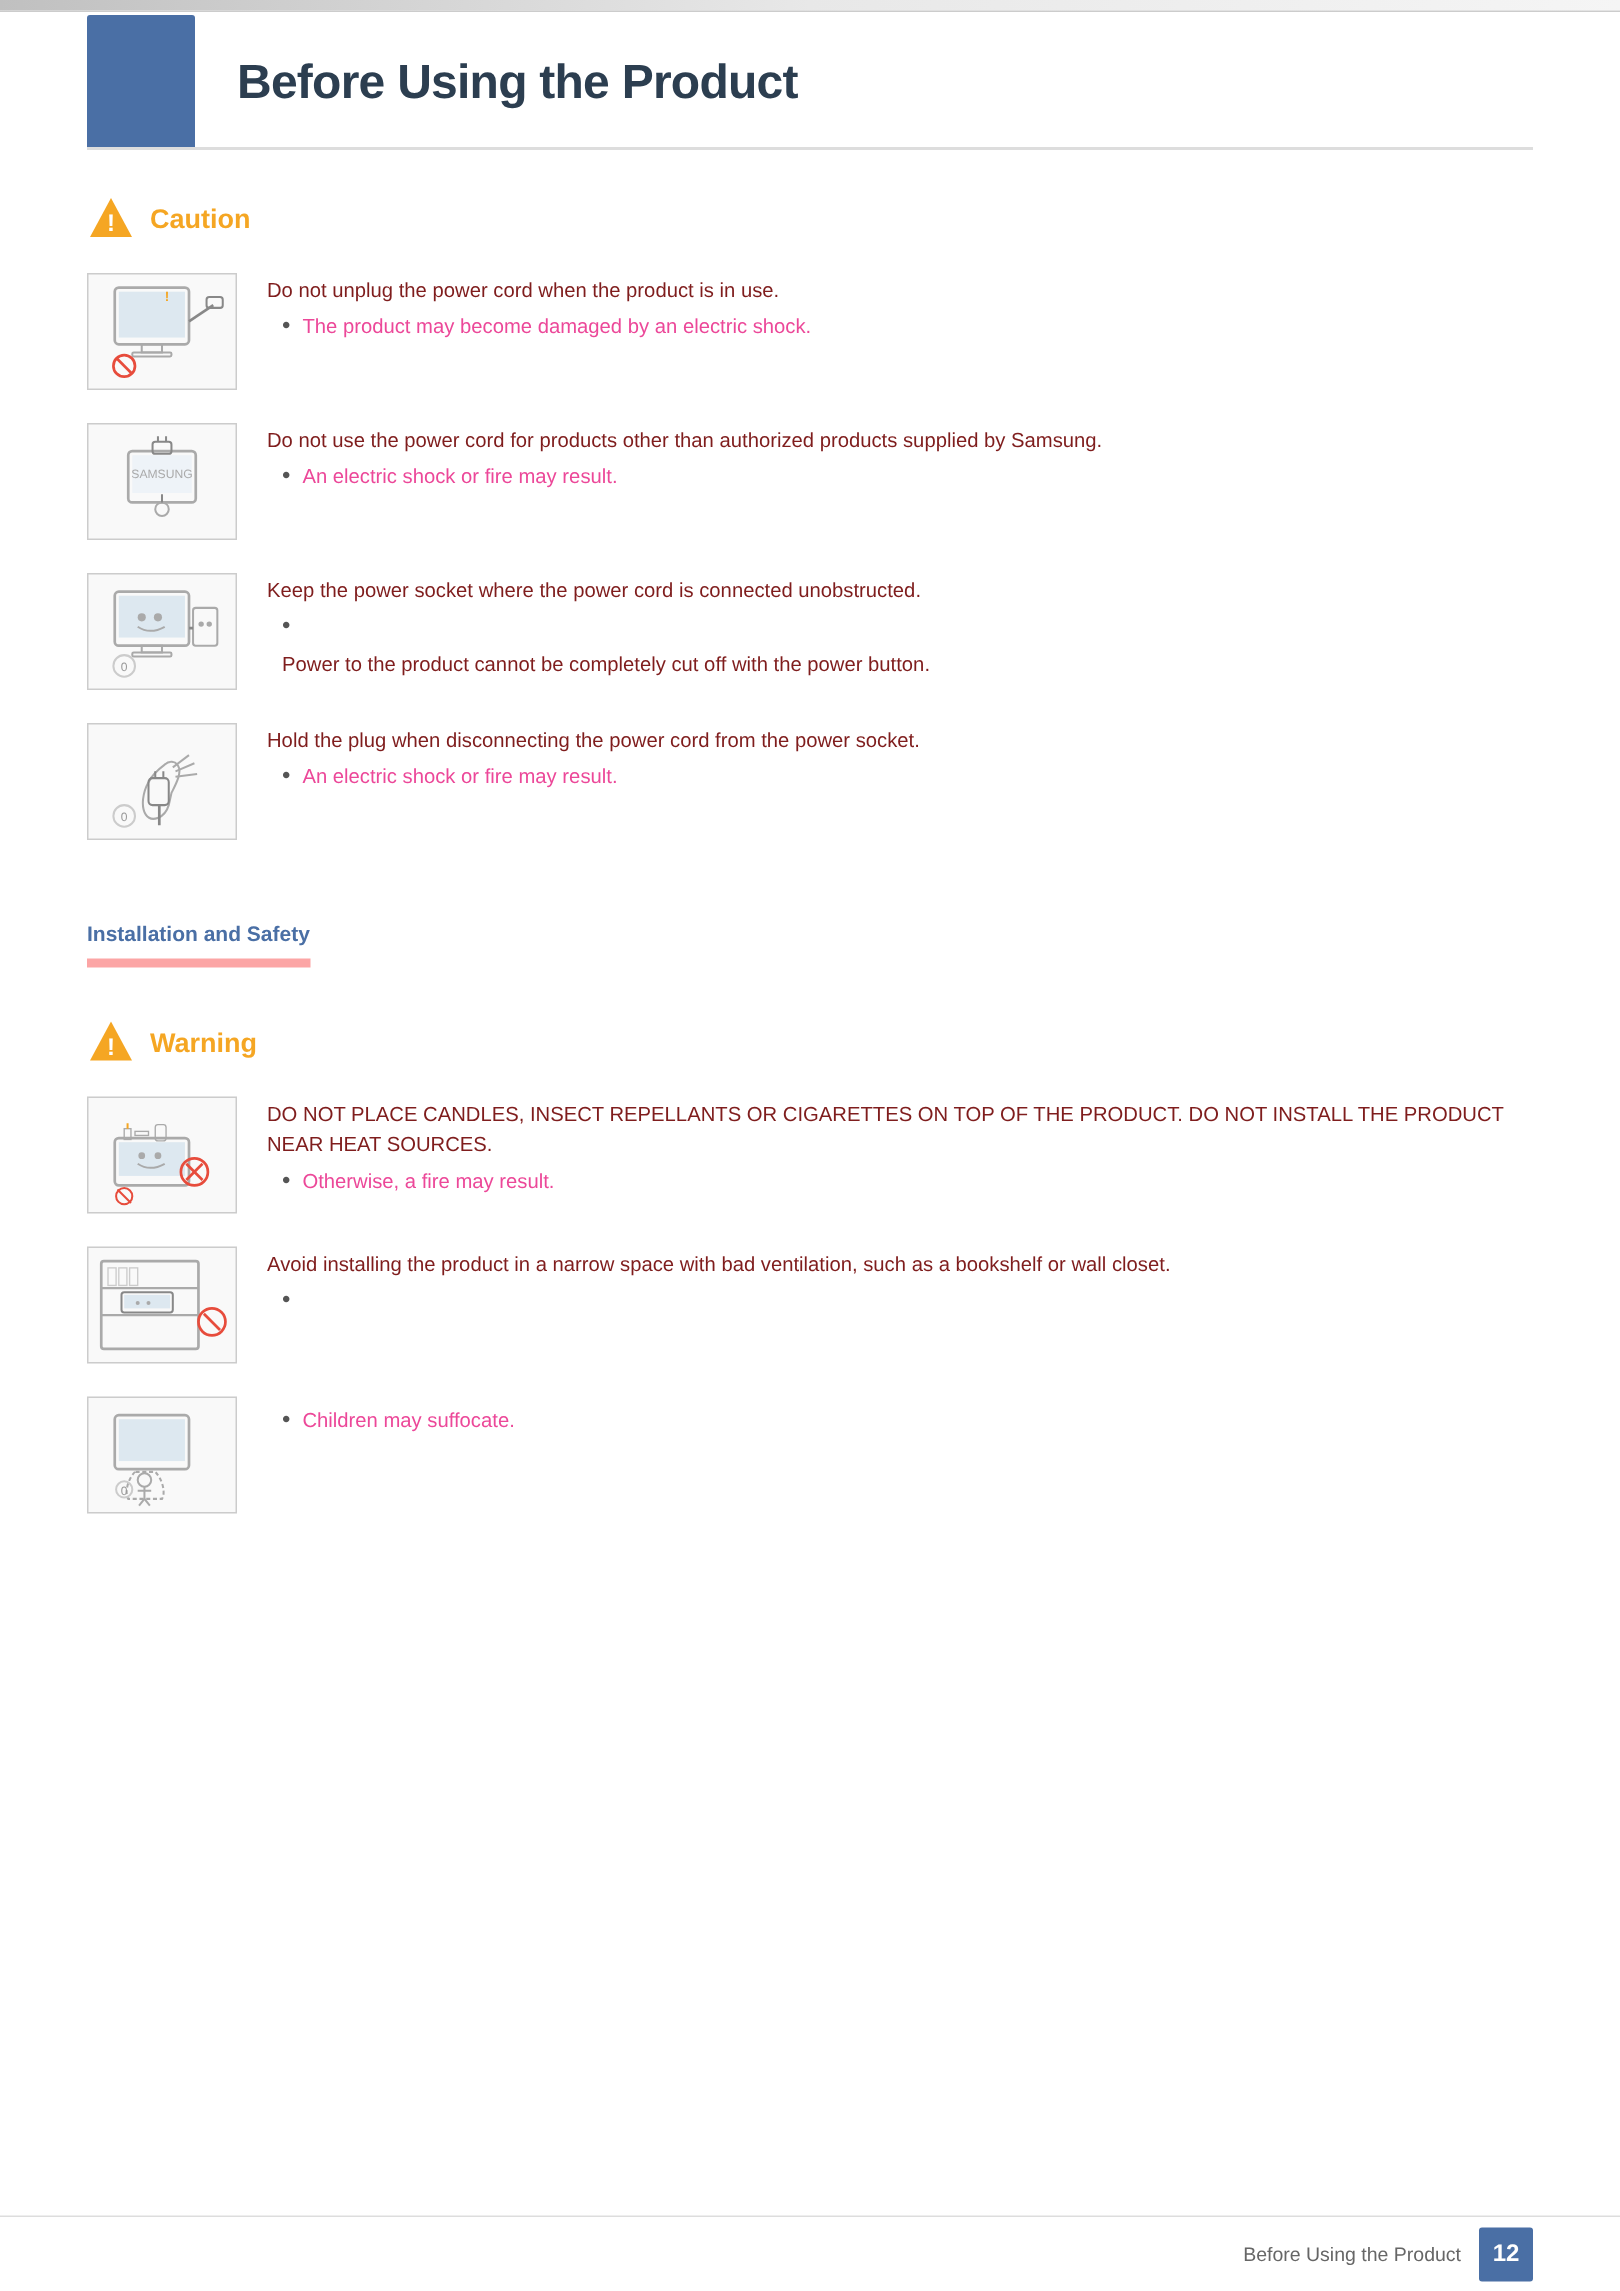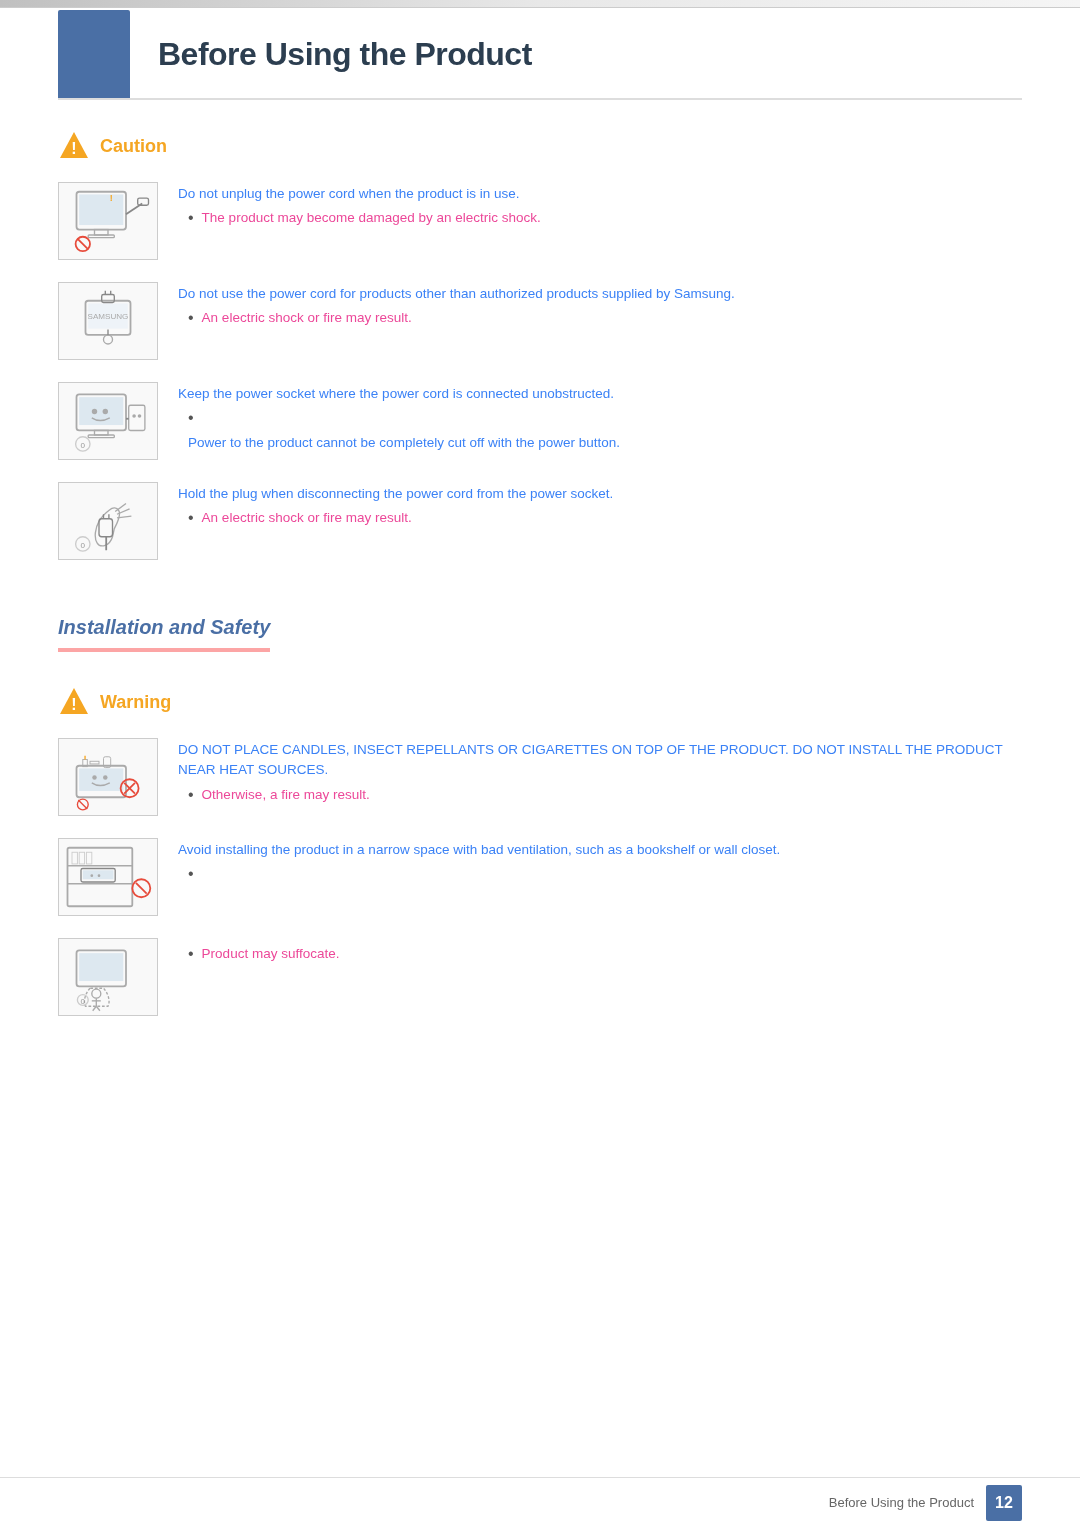--- a/index.html
+++ b/index.html
@@ -113,21 +113,21 @@
       overflow: hidden;
     }
 
     .safety-text {
       flex: 1;
       padding-top: 2px;
     }
 
     .safety-text p {
       margin-bottom: 4px;
-      color: #3b82f6;
+      color: #7f1d1d;
       font-size: 13.5px;
     }
 
     .safety-text .sub-item {
       display: flex;
       gap: 8px;
       margin-left: 10px;
       margin-top: 4px;
       font-size: 13.5px;
     }
@@ -145,28 +145,27 @@
     .note-text {
       margin-left: 10px;
       margin-top: 4px;
       font-size: 13.5px;
       color: #444;
     }
 
     
     .install-heading {
       color: #4a6fa5;
-      font-size: 20px;
+      font-size: 14px;
       font-weight: bold;
       margin-top: 30px;
       margin-bottom: 24px;
       padding-bottom: 6px;
-      border-bottom: 4px solid #fca5a5;
+      border-bottom: 6px solid #fca5a5;
       display: inline-block;
-      font-style: italic;
     }
 
     
     .footer {
       position: absolute;
       bottom: 0;
       left: 0;
       right: 0;
       height: 50px;
       border-top: 1px solid #ddd;
@@ -432,21 +431,21 @@
         <line x1="37" y1="70" x2="33" y2="75" stroke="#aaa" stroke-width="1.5"></line>
         <line x1="37" y1="70" x2="41" y2="75" stroke="#aaa" stroke-width="1.5"></line>
 
         <circle cx="22" cy="63" r="6" fill="none" stroke="#ccc" stroke-width="1.5"></circle>
         <text x="22" y="67" text-anchor="middle" fill="#999" font-size="9">0</text>
       </svg>
     </div>
     <div class="safety-text">
       <div class="sub-item">
         <span class="bullet">•</span>
-        <span class="sub-text">Product may suffocate.</span>
+        <span class="sub-text">Children may suffocate.</span>
       </div>
     </div>
   </div>
 
 </div>
 
 <div class="footer">
   <span class="footer-text">Before Using the Product</span>
   <div class="page-number-box">12</div>
 </div>

